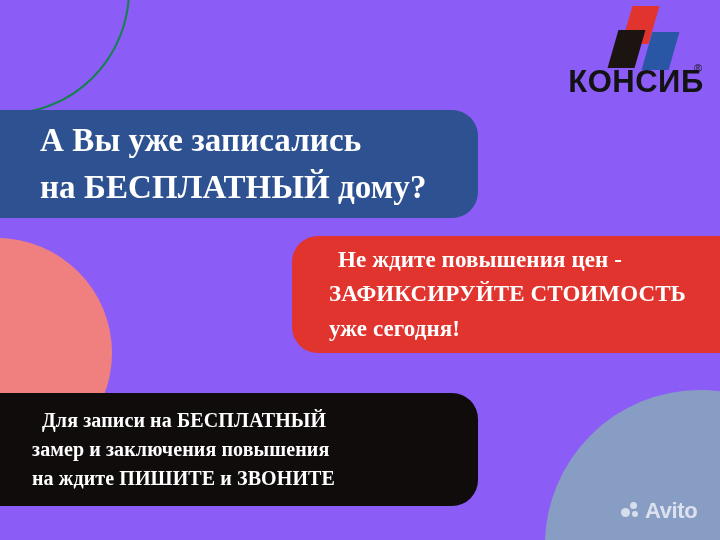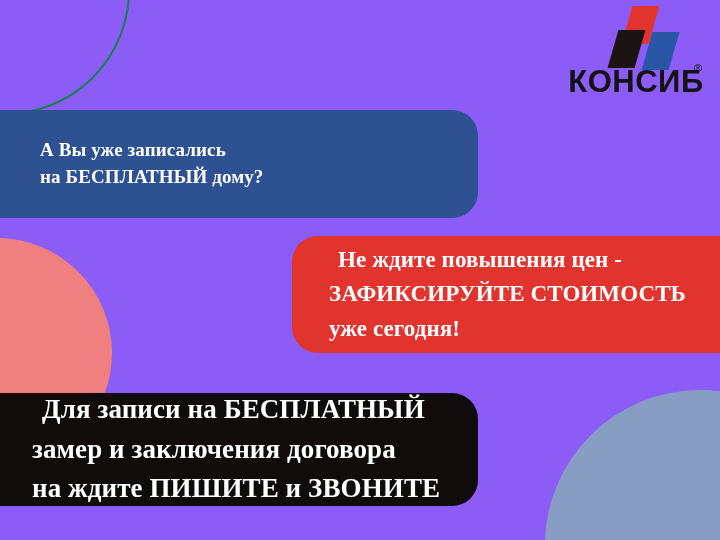--- a/index.html
+++ b/index.html
@@ -62,21 +62,21 @@
 
   #panel-blue {
     left: -30px;
     top: 110px;
     width: 508px;
     height: 108px;
     background: #2d5191;
     border-radius: 0 26px 26px 0;
     padding: 0 0 0 70px;
   }
-  #panel-blue .line { font-size: 19px; line-height: 1.42; }
+  #panel-blue .line { font-size: 33px; line-height: 1.42; }
 
   #panel-red {
     left: 292px;
     top: 236px;
     width: 458px;
     height: 117px;
     background: #e1342e;
     border-radius: 26px 0 0 26px;
     padding: 0 0 0 37px;
   }
@@ -85,21 +85,21 @@
 
   #panel-black {
     left: -30px;
     top: 393px;
     width: 508px;
     height: 113px;
     background: #100c0c;
     border-radius: 0 26px 26px 0;
     padding: 0 0 0 62px;
   }
-  #panel-black .line { font-size: 27px; line-height: 1.46; }
+  #panel-black .line { font-size: 20px; line-height: 1.46; }
   #panel-black .line.l1 { padding-left: 10px; }
 
   
   #logo {
     position: absolute;
     left: 561px;
     top: 6px;
     width: 150px;
     height: 100px;
   }
@@ -176,18 +176,26 @@
   </div>
 
   <div class="panel" id="panel-red">
     <div class="line l1">Не ждите повышения цен -</div>
     <div class="line l2">ЗАФИКСИРУЙТЕ СТОИМОСТЬ</div>
     <div class="line l3">уже сегодня!</div>
   </div>
 
   <div class="panel" id="panel-black">
     <div class="line l1">Для записи на БЕСПЛАТНЫЙ</div>
-    <div class="line l2">замер и заключения договора</div>
+    <div class="line l2">замер и заключения повышения</div>
     <div class="line l3">на ждите ПИШИТЕ и ЗВОНИТЕ</div>
   </div>
 
+  <div id="avito-watermark">
+    <span id="avito-dots">
+      <i></i>
+        <i></i>
+        <i></i>
+    </span>
+    <span id="avito-wordmark">Avito</span>
+  </div>
 
 </div>
 
 </body></html>

